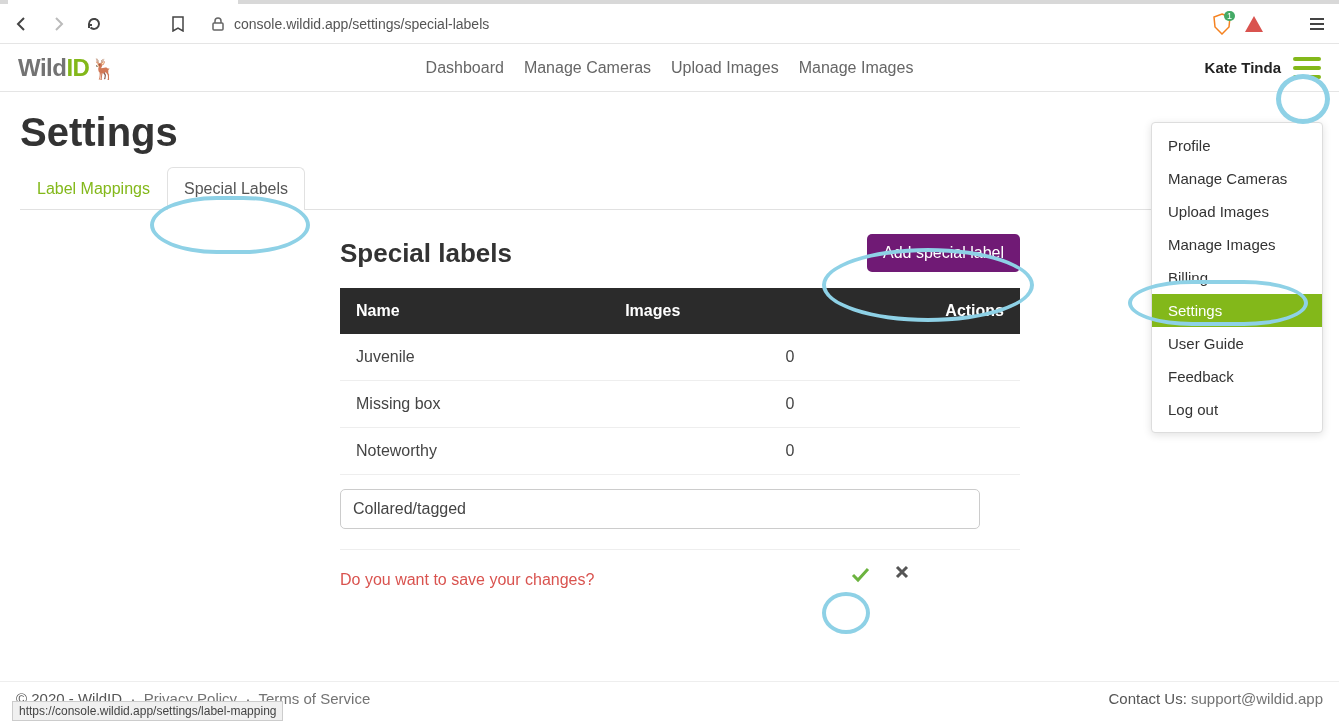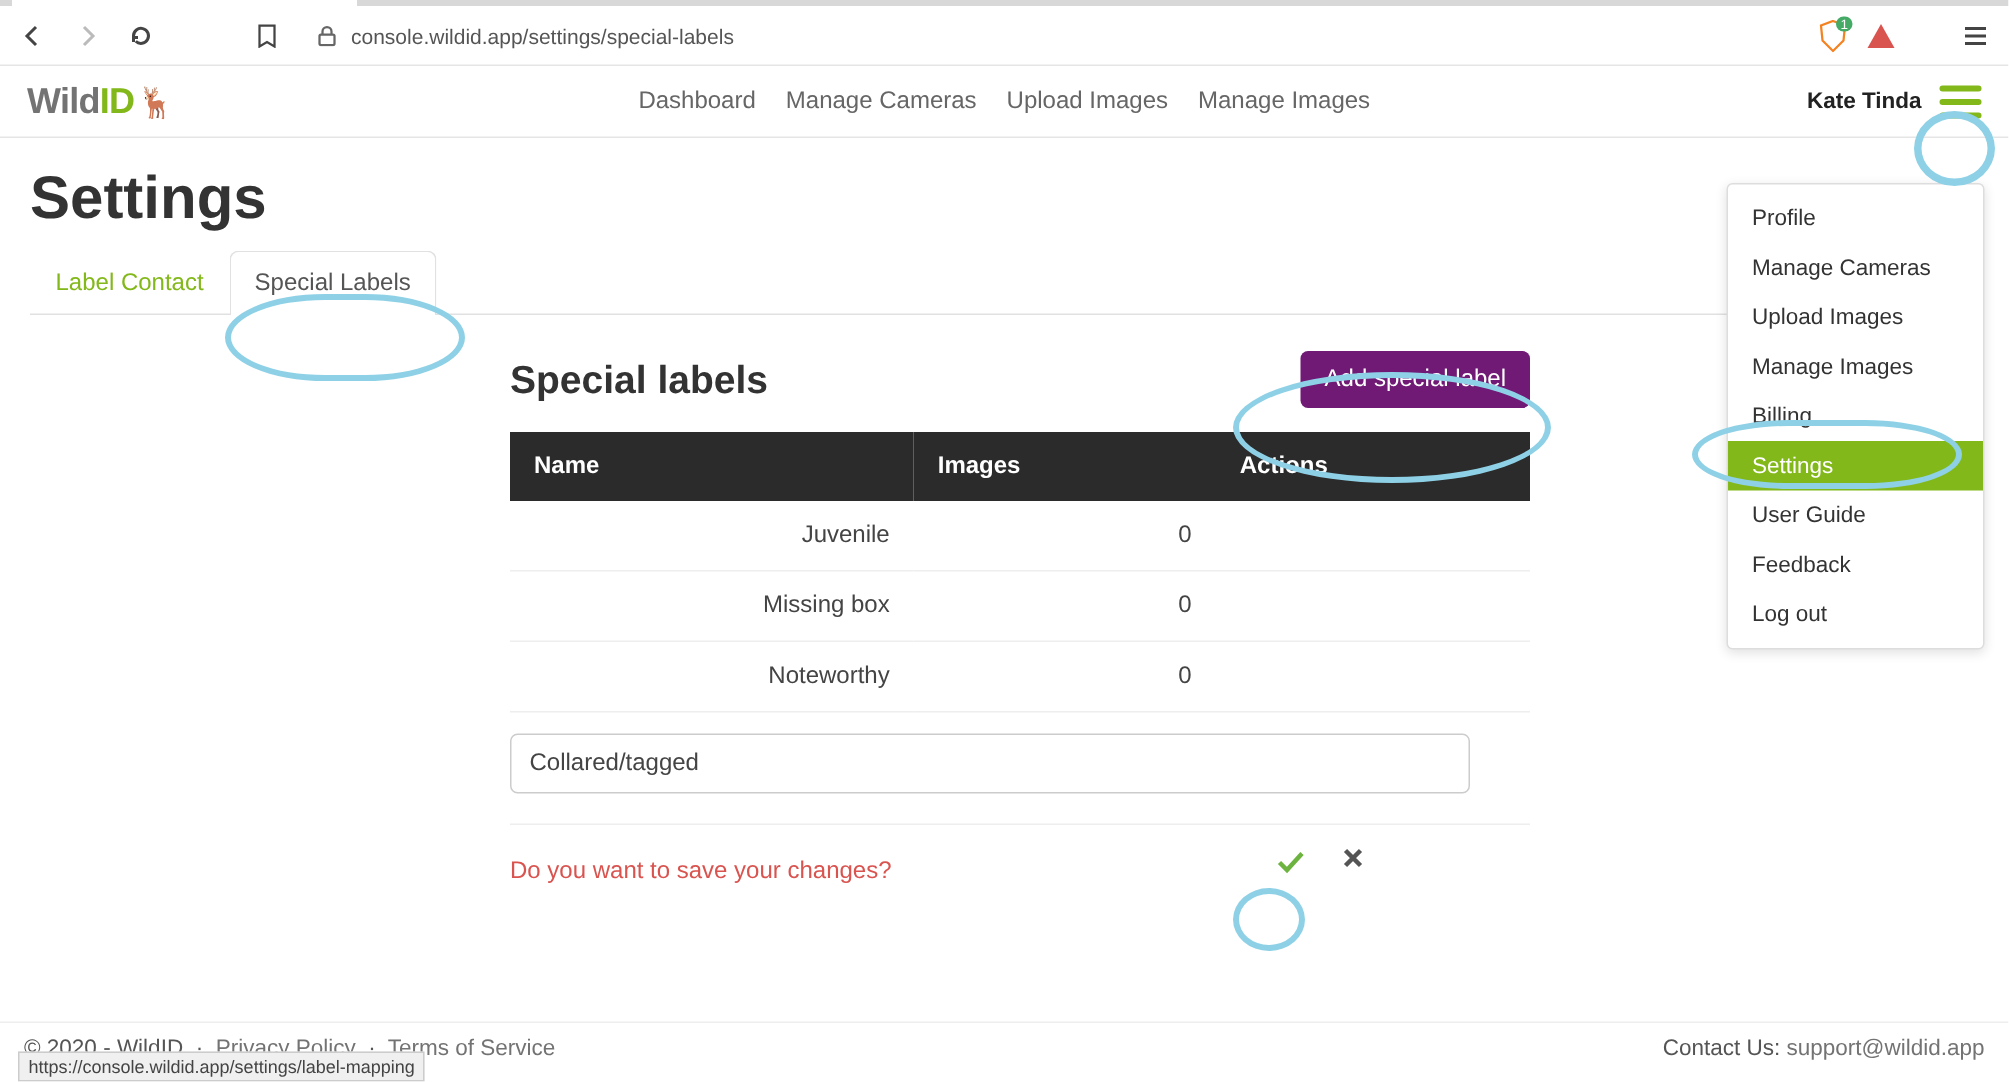--- a/index.html
+++ b/index.html
@@ -255,27 +255,26 @@
   }
   table.labels thead th {
     background: #2b2b2b;
     color: #fff;
     padding: 14px 16px;
     text-align: left;
     font-size: 16px;
     font-weight: 600;
   }
   table.labels thead th:nth-child(2) { text-align: left; }
-  table.labels thead th:nth-child(3) { }
+  table.labels thead th:nth-child(3) { text-align: right; }
   table.labels tbody td {
     padding: 14px 16px;
     border-bottom: 1px solid #eee;
     font-size: 16px;
     color: #444;
-    text-align: right;
   }
   table.labels tbody td:nth-child(2) { text-align: right; }
   table.labels tbody td:nth-child(3) { text-align: right; }
 
   .input-row {
     margin-top: 14px;
   }
   .input-row input {
     width: 640px;
     padding: 10px 12px;
@@ -442,21 +441,21 @@
   <div class="item active">Settings</div>
   <div class="item">User Guide</div>
   <div class="item">Feedback</div>
   <div class="item">Log out</div>
 </div>
 
 <div class="content">
   <h1 class="page-title">Settings</h1>
 
   <div class="tabs-row">
-    <div class="tab-link">Label Contact</div>
+    <div class="tab-link">Label Mappings</div>
     <div class="tab-link active">Special Labels</div>
   </div>
 
   <div class="panel">
     <div class="panel-header">
       <h2 class="panel-title">Special labels</h2>
       <button class="btn-primary">Add special label</button>
     </div>
 
     <table class="labels">

